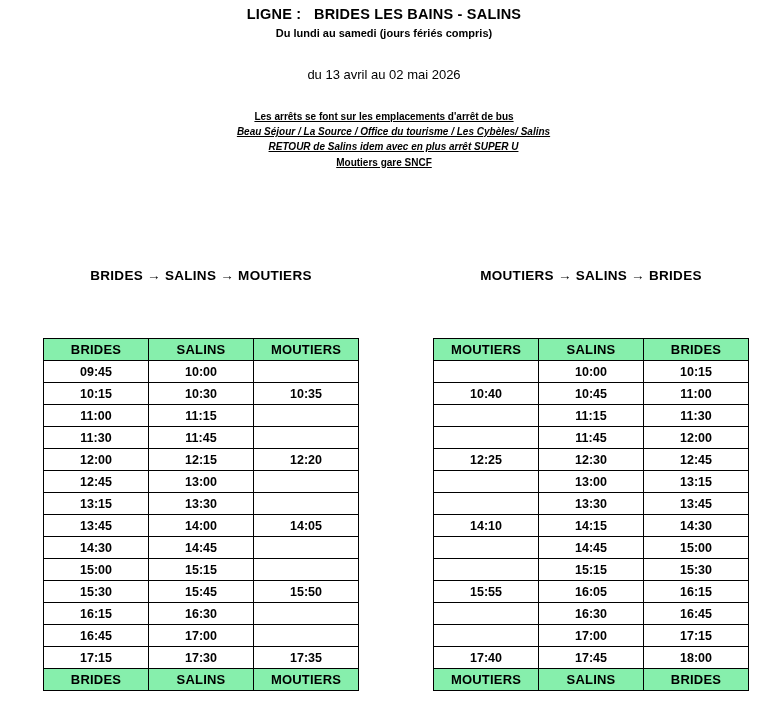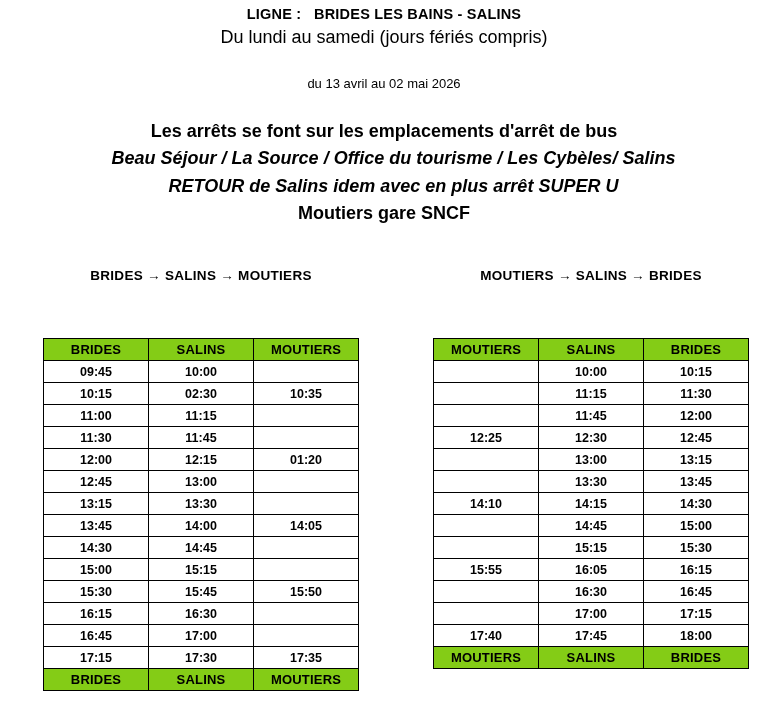--- a/index.html
+++ b/index.html
@@ -30,39 +30,40 @@
     text-align: center;
   }
   .line-title {
     font-size: 14.5px;
     font-weight: bold;
     letter-spacing: 0.2px;
     padding-top: 6px;
     white-space: pre;
   }
   .subtitle {
-    font-size: 18px;
-    font-weight: normal;
+    font-size: 11px;
+    font-weight: bold;
     padding-top: 5px;
   }
   .period {
     font-size: 13px;
     font-weight: normal;
     padding-top: 28px;
   }
 
   
   .notice-block {
     width: 100%;
     text-align: center;
     padding-top: 27px;
   }
   .notice-line {
-    font-size: 18px;
-    font-weight: bold;
+    font-size: 10px;
+    font-weight: bold;
+    text-decoration: underline;
     line-height: 1.52;
     white-space: nowrap;
   }
   .notice-line.italic {
     font-style: italic;
     margin-left: 19px;
   }
 
   
   .directions {
@@ -99,21 +100,21 @@
     border: 1px solid #000000;
     height: 22px;
     font-size: 12.5px;
     font-weight: bold;
     text-align: center;
     vertical-align: middle;
     padding: 0;
     box-sizing: border-box;
   }
   .timetable th {
-    background: #84cc16;
+    background: #86efac;
     font-size: 13px;
     letter-spacing: 0.2px;
   }
   .timetable td.time {
     color: #000000;
   }
   .timetable td.empty {
     color: transparent;
   }
   .timetable col.c1,
@@ -157,37 +158,37 @@
         </tr>
       </thead>
     <tbody>
         <tr>
           <td class="time">09:45</td>
           <td class="time">10:00</td>
           <td class="empty"></td>
         </tr>
         <tr>
           <td class="time">10:15</td>
-          <td class="time">02:30</td>
+          <td class="time">10:30</td>
           <td class="time">10:35</td>
         </tr>
         <tr>
           <td class="time">11:00</td>
           <td class="time">11:15</td>
           <td class="empty"></td>
         </tr>
         <tr>
           <td class="time">11:30</td>
           <td class="time">11:45</td>
           <td class="empty"></td>
         </tr>
         <tr>
           <td class="time">12:00</td>
           <td class="time">12:15</td>
-          <td class="time">01:20</td>
+          <td class="time">12:20</td>
         </tr>
         <tr>
           <td class="time">12:45</td>
           <td class="time">13:00</td>
           <td class="empty"></td>
         </tr>
         <tr>
           <td class="time">13:15</td>
           <td class="time">13:30</td>
           <td class="empty"></td>
@@ -250,20 +251,25 @@
           <th>BRIDES</th>
         </tr>
       </thead>
     <tbody>
         <tr>
           <td class="empty"></td>
           <td class="time">10:00</td>
           <td class="time">10:15</td>
         </tr>
         <tr>
+          <td class="time">10:40</td>
+          <td class="time">10:45</td>
+          <td class="time">11:00</td>
+        </tr>
+        <tr>
           <td class="empty"></td>
           <td class="time">11:15</td>
           <td class="time">11:30</td>
         </tr>
         <tr>
           <td class="empty"></td>
           <td class="time">11:45</td>
           <td class="time">12:00</td>
         </tr>
         <tr>

